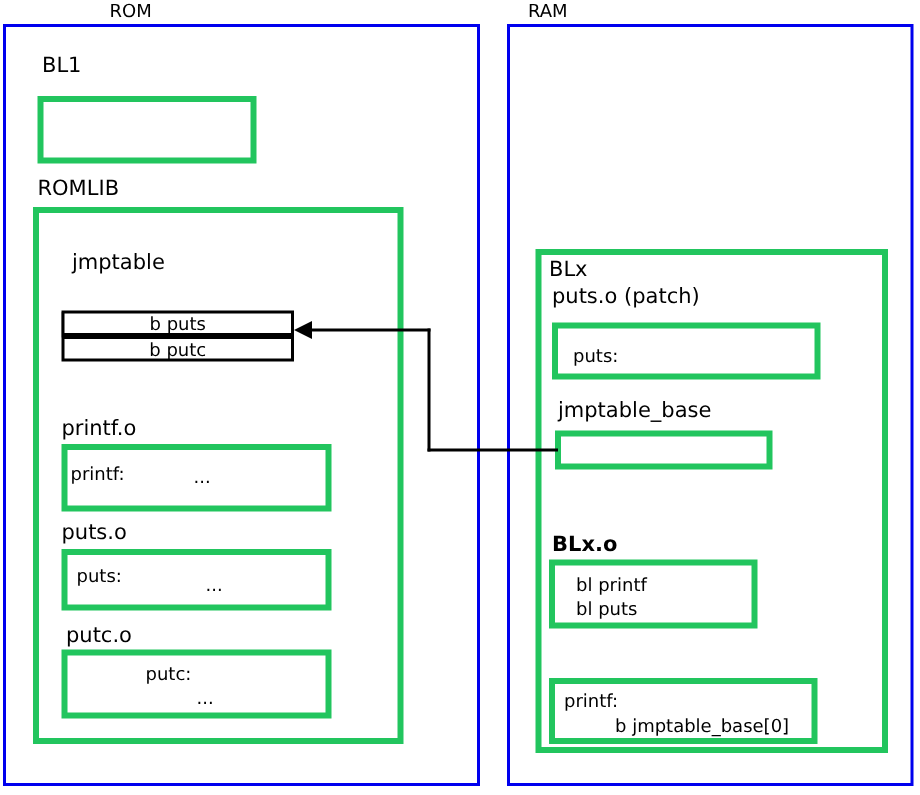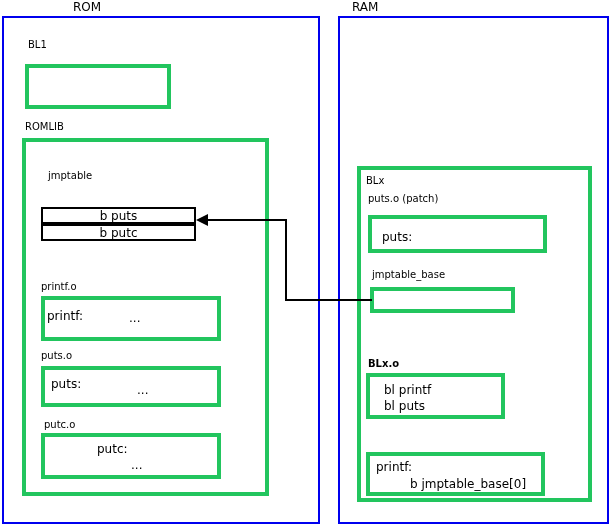--- a/index.html
+++ b/index.html
@@ -34,21 +34,21 @@
   }
 
   
   .box {
     border: 4px solid #22c55e;
     background: #ffffff;
     box-sizing: border-box;
   }
 
   .cap {
-    font-size: 10px;
+    font-size: 14px;
     color: #000000;
     white-space: nowrap;
     line-height: 13px;
   }
 
   .rowtext {
     font-size: 12px;
     color: #000000;
     line-height: 13px;
     white-space: pre;

